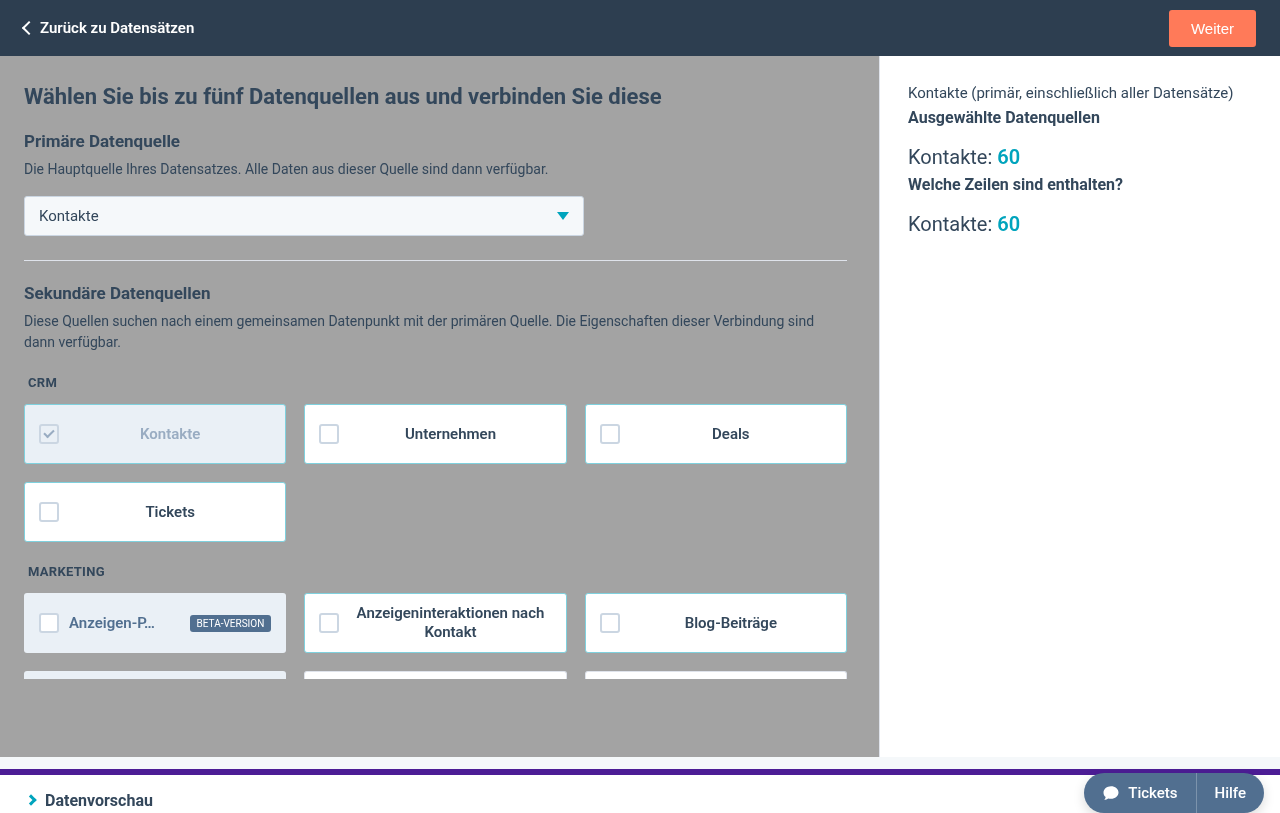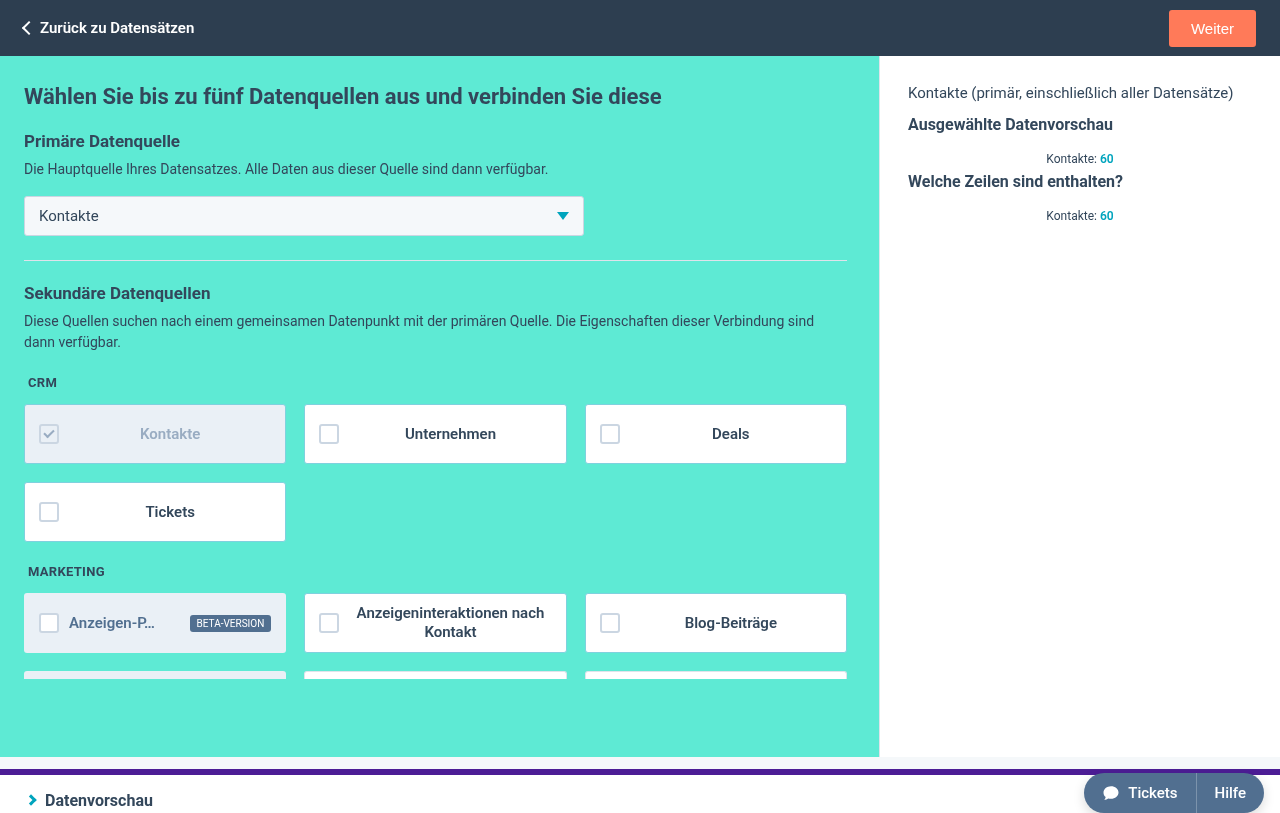--- a/index.html
+++ b/index.html
@@ -53,21 +53,21 @@
   
   .page {
     display: flex;
     height: calc(100% - 56px - 56px);
   }
   .main {
     flex: 1;
     padding: 28px 32px 24px 24px;
     overflow-y: auto;
     border-right: 1px solid #dfe3eb;
-    background: #5eead4;
+    background: #a3a3a3;
   }
   .sidebar {
     width: 400px;
     padding: 28px 28px 24px 28px;
     background: #fff;
     overflow-y: auto;
   }
 
   
   h1 {
@@ -206,33 +206,32 @@
   
   .sidebar h2 {
     font-size: 19px;
     font-weight: 700;
     color: #33475b;
     margin-bottom: 18px;
   }
   .side-line {
     font-size: 15px;
     color: #33475b;
-    margin-bottom: 13px;
+    margin-bottom: 6px;
   }
   .side-sub {
     font-size: 16px;
     font-weight: 700;
     color: #33475b;
     margin-bottom: 18px;
   }
   .count-line {
-    font-size: 12px;
+    font-size: 20px;
     color: #33475b;
     margin-bottom: 6px;
-    text-align: center;
   }
   .count-line .num { color: #00a4bd; font-weight: 600; }
 
   
   .bottombar {
     height: 56px;
     background: #fff;
     border-top: 6px solid #4c1d95;
     display: flex;
     align-items: center;
@@ -349,21 +348,21 @@
 
     <div class="card-row-peek">
       <div class="peek disabled"></div>
       <div class="peek"></div>
       <div class="peek"></div>
     </div>
   </div>
 
   <div class="sidebar">
     <div class="side-line">Kontakte (primär, einschließlich aller Datensätze)</div>
-    <div class="side-sub">Ausgewählte Datenvorschau</div>
+    <div class="side-sub">Ausgewählte Datenquellen</div>
 
     <div class="count-line">
       <span>Kontakte:</span>
       <span class="num">60</span>
     </div>
     <div class="side-sub">Welche Zeilen sind enthalten?</div>
     <div class="count-line">
       <span>Kontakte:</span>
       <span class="num">60</span>
     </div>

